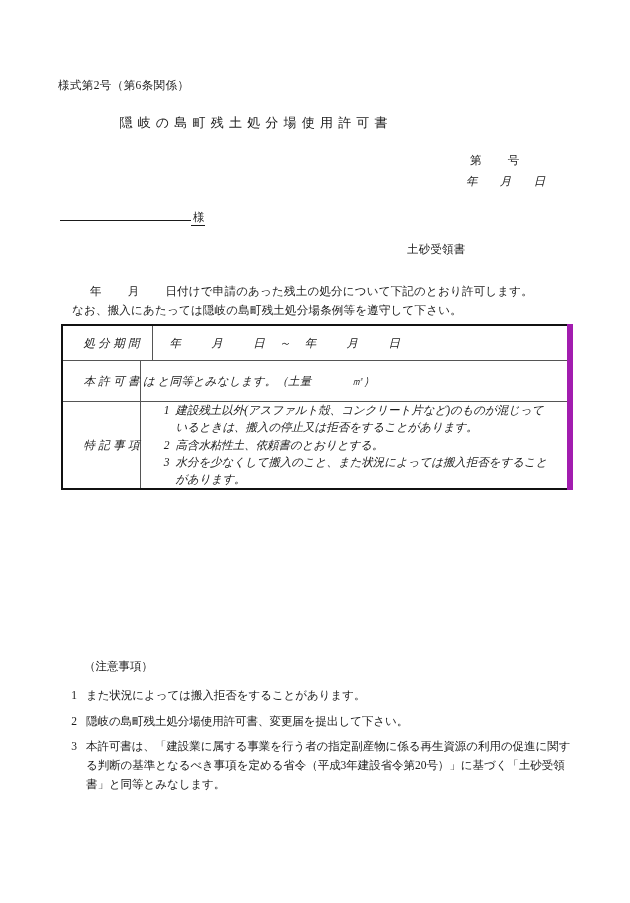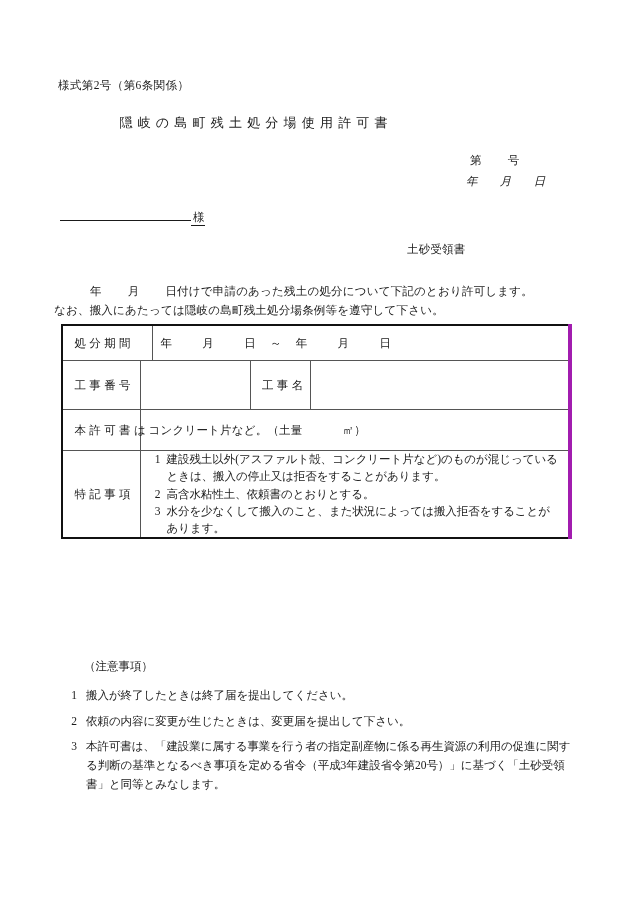--- a/index.html
+++ b/index.html
@@ -97,47 +97,48 @@
     left: 90px;
     top: 284px;
     font-size: 11.5px;
     white-space: nowrap;
     letter-spacing: 0.2px;
   }
   .lead-line-1 .gap-a { display: inline-block; width: 26px; }
   .lead-line-1 .gap-b { display: inline-block; width: 26px; }
   .lead-line-2 {
     position: absolute;
-    left: 54px;
+    left: 72px;
     top: 303px;
     font-size: 11.5px;
     white-space: nowrap;
     letter-spacing: 0.2px;
   }
 
   
   .tbl {
     position: absolute;
     left: 61px;
     top: 324px;
     width: 508px;
     border-collapse: collapse;
     table-layout: fixed;
     font-size: 11.5px;
   }
   .tbl td {
     border: 1px solid #555;
-    padding: 0 8px;
+    padding: 0 17px;
     vertical-align: middle;
     line-height: 1.45;
+    font-style: italic;
   }
   .tbl .outer-top td { border-top: 2px solid #111; }
   .tbl .outer-bottom td { border-bottom: 2px solid #111; }
   .tbl td.edge-left { border-left: 2px solid #111; }
-  .tbl td.edge-right { border-right: 4px solid #a21caf; }
+  .tbl td.edge-right { border-right: 6px solid #a21caf; }
 
   .lbl {
     text-align: left;
     letter-spacing: 3.4px;
     text-indent: 3.4px;
     white-space: nowrap;
   }
   .lbl-wide { letter-spacing: 5.2px; text-indent: 5.2px; }
 
   .period-cell { white-space: nowrap; padding-left: 34px; letter-spacing: 0.3px; }
@@ -240,33 +241,27 @@
       <col style="width:103px">
     </colgroup>
     <tbody>
       <tr class="outer-top">
         <td class="lbl edge-left" colspan="2" style="height:34px">処分期間</td>
         <td class="period-cell edge-right" colspan="5">
           <span>年</span><span class="g1"></span><span>月</span><span class="g2"></span><span>日</span><span class="g3"></span><span>～</span><span class="g4"></span><span>年</span><span class="g5"></span><span>月</span><span class="g6"></span><span>日</span>
         </td>
       </tr>
 
-      <tr>
-        <td class="lbl edge-left" style="height:48px">工事番号</td>
-        <td colspan="2"></td>
-        <td class="lbl">工事名</td>
-        <td class="edge-right" colspan="3"></td>
-      </tr>
 
 
 
       <tr>
         <td class="lbl edge-left" style="height:40px">本許可書は</td>
         <td class="soil-cell edge-right" colspan="6">
-          <span>コンクリート片など。（土量</span><span class="gap"></span><span>㎡）</span>
+          <span>と同等とみなします。（土量</span><span class="gap"></span><span>㎡）</span>
         </td>
       </tr>
 
       <tr class="outer-bottom">
         <td class="lbl edge-left" style="height:84px">特記事項</td>
         <td class="notes-cell edge-right" colspan="6">
           <div class="note-row">
             <span class="num">1</span>
             <span class="txt">建設残土以外(アスファルト殻、コンクリート片など)のものが混じっているときは、搬入の停止又は拒否をすることがあります。</span>
           </div>
@@ -281,25 +276,25 @@
         </td>
       </tr>
     </tbody>
   </table>
 
   <div class="notice-title">（注意事項）</div>
 
   <div class="notice-list">
     <div class="notice-item">
       <span class="num">1</span>
-      <span class="txt">搬入が終了したときは終了届を提出してください。</span>
+      <span class="txt">また状況によっては搬入拒否をすることがあります。</span>
     </div>
     <div class="notice-item">
       <span class="num">2</span>
-      <span class="txt">依頼の内容に変更が生じたときは、変更届を提出して下さい。</span>
+      <span class="txt">隠岐の島町残土処分場使用許可書、変更届を提出して下さい。</span>
     </div>
     <div class="notice-item">
       <span class="num">3</span>
       <span class="txt">本許可書は、「建設業に属する事業を行う者の指定副産物に係る再生資源の利用の促進に関する判断の基準となるべき事項を定める省令（平成3年建設省令第20号）」に基づく「土砂受領書」と同等とみなします。</span>
     </div>
   </div>
 
 </div>
 
 </body></html>

